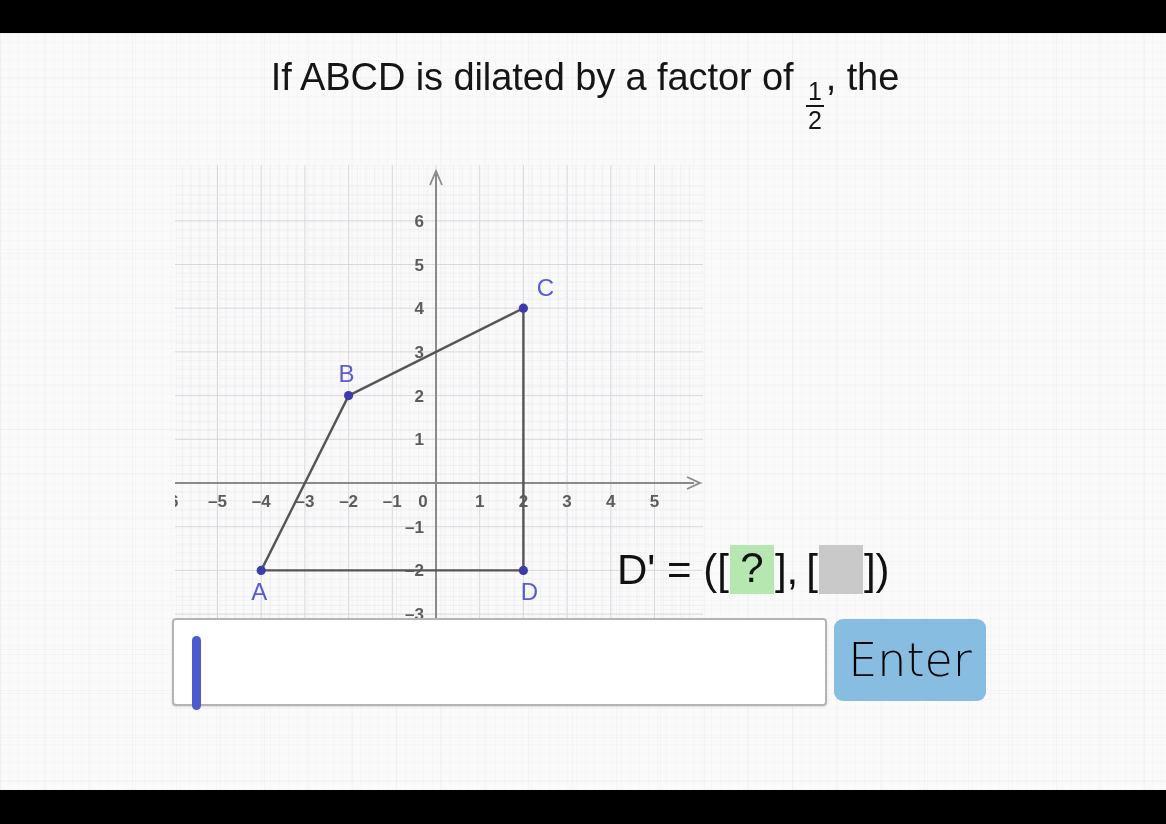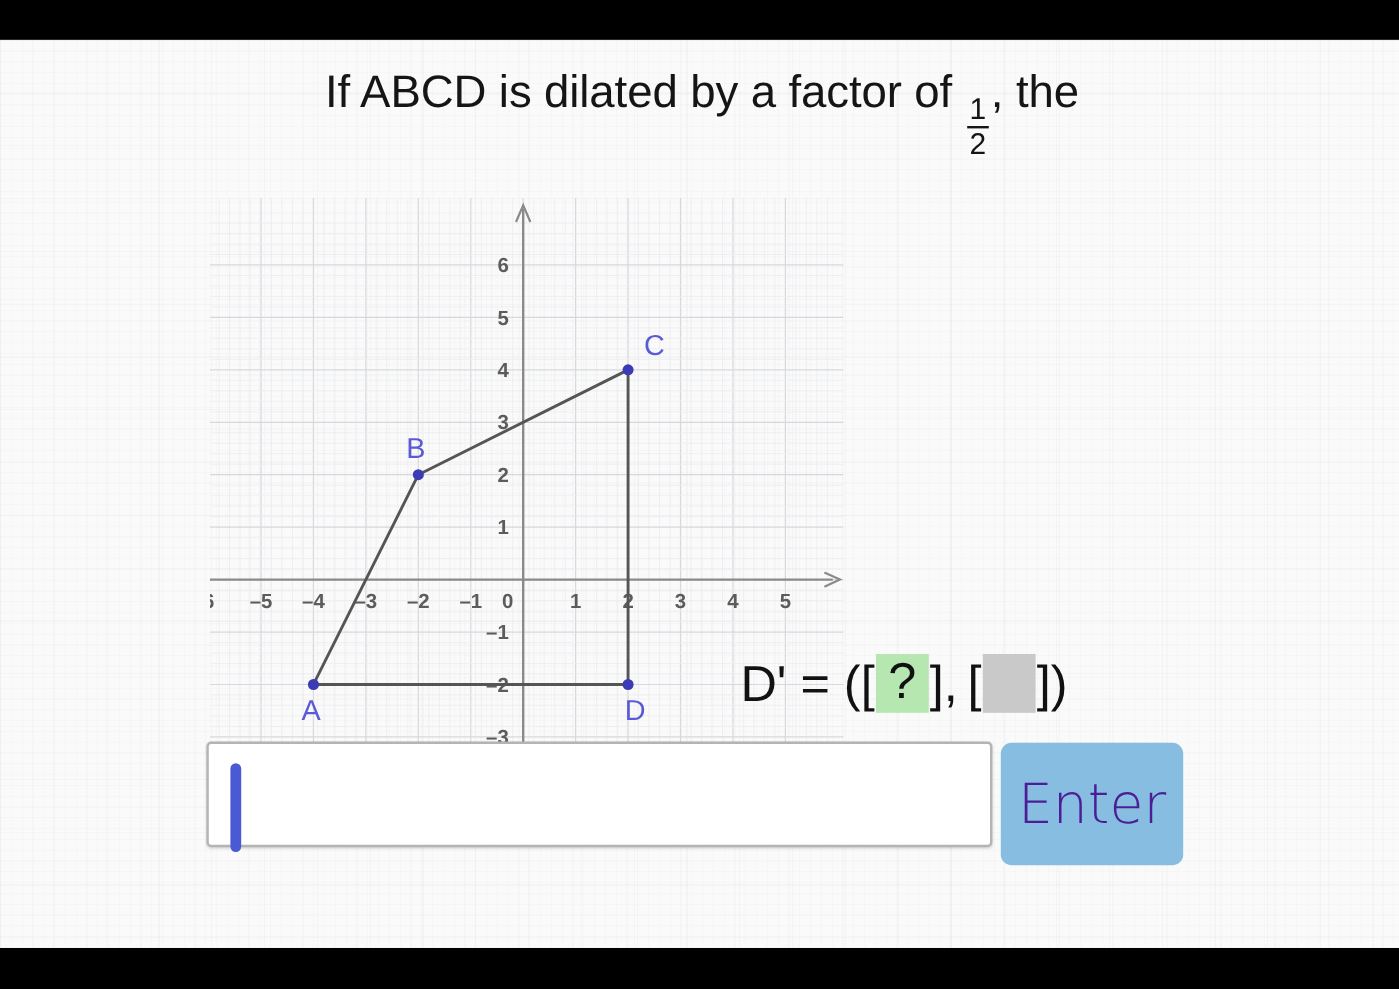--- a/index.html
+++ b/index.html
@@ -136,28 +136,28 @@
   #caret {
     position: absolute;
     left: 18px; top: 16px;
     width: 9px; height: 74px;
     background: #4a5ad4;
     border-radius: 5px;
   }
   #enter-btn {
     position: absolute;
     left: 662px; top: 1px;
-    width: 152px; height: 102px;
+    width: 152px; height: 82px;
     background: #86bde0;
     border-radius: 9px;
     border: none;
     display: flex;
     align-items: center;
     justify-content: center;
-    color: #4c1d95;
+    color: #000000;
     font-size: 46px;
     font-family: "DejaVu Sans", sans-serif;
     font-weight: 300;
     cursor: pointer;
     padding: 0;
   }
 </style>
 </head>
 <body>
 

